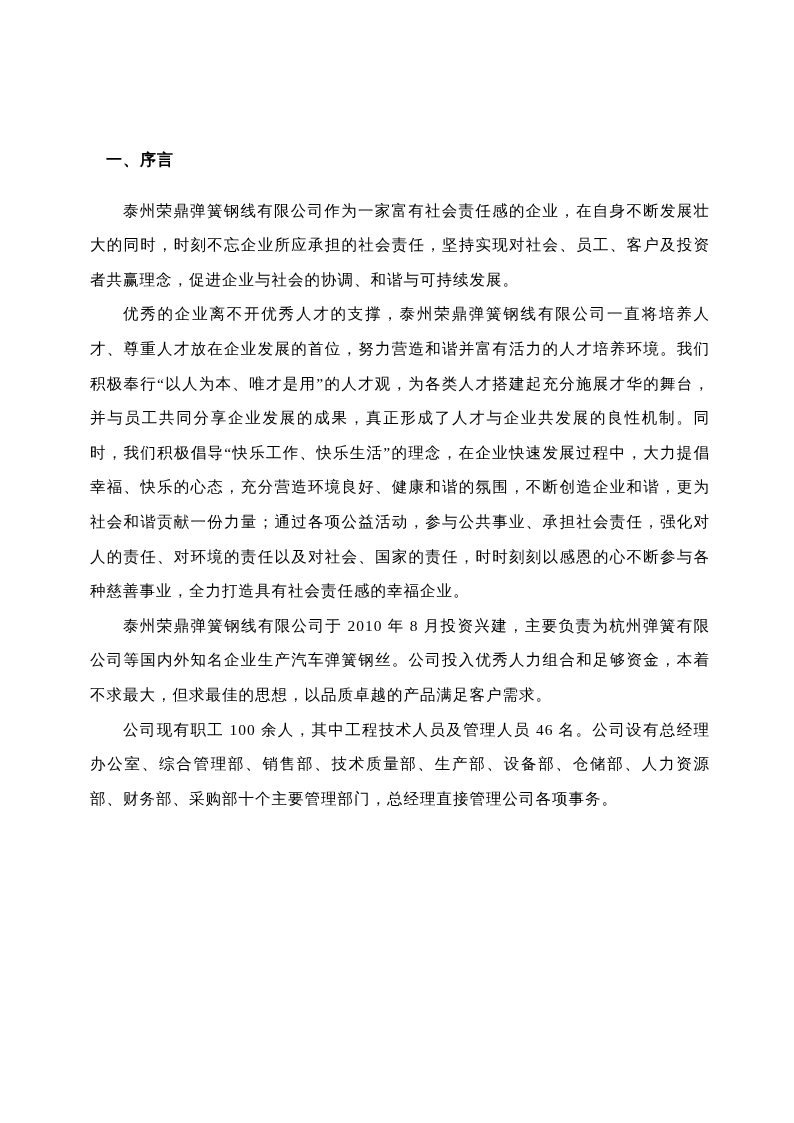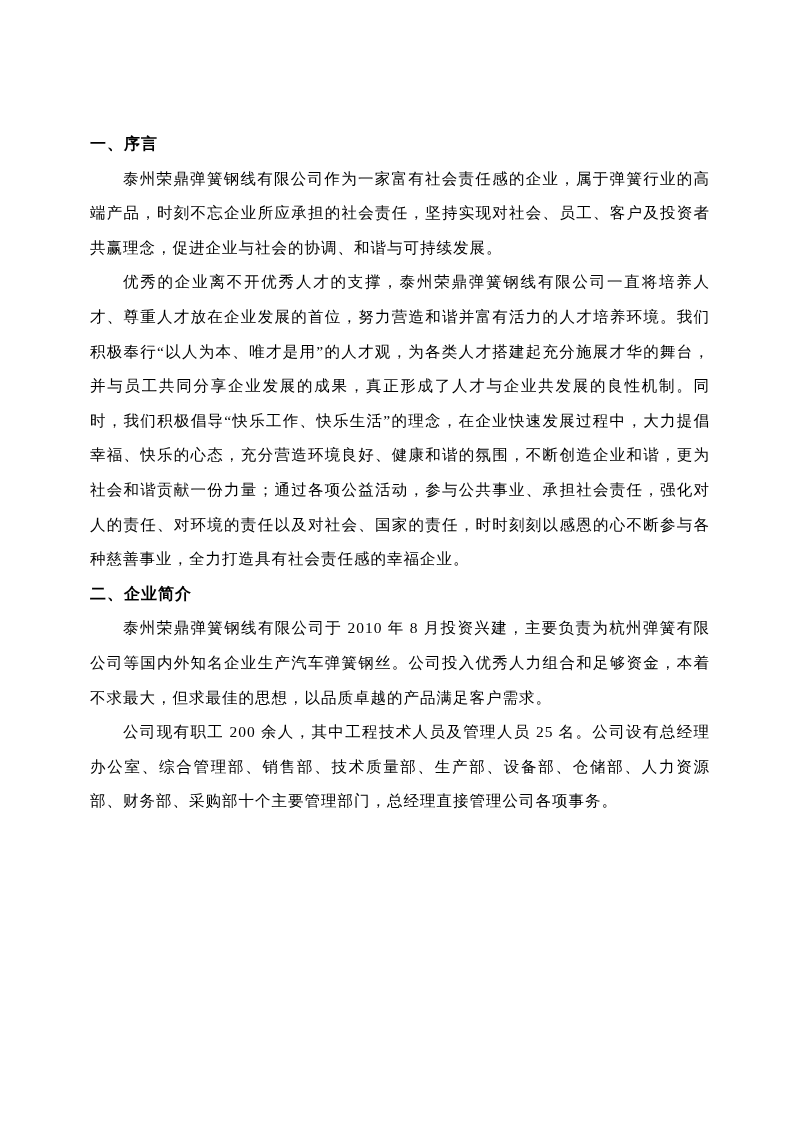--- a/index.html
+++ b/index.html
@@ -22,43 +22,42 @@
     font-size: 15.5px;
     line-height: 34.6px;
     letter-spacing: 1px;
     text-align: justify;
     color: #000000;
   }
   .heading {
     font-family: "Liberation Sans", "DejaVu Sans", sans-serif;
     font-weight: bold;
     font-size: 16px;
-    margin: 0;
+    margin: 16px;
     text-align: left;
     letter-spacing: 1px;
   }
   .para {
     margin: 0;
     text-indent: 33px;
   }
 </style>
 </head>
 <body>
 
 <div class="page">
   <div class="doc">
 
     <h2 class="heading">一、序言</h2>
 
-    <p class="para">泰州荣鼎弹簧钢线有限公司作为一家富有社会责任感的企业，属于弹簧行业的高端产品，时刻不忘企业所应承担的社会责任，坚持实现对社会、员工、客户及投资者共赢理念，促进企业与社会的协调、和谐与可持续发展。</p>
+    <p class="para">泰州荣鼎弹簧钢线有限公司作为一家富有社会责任感的企业，在自身不断发展壮大的同时，时刻不忘企业所应承担的社会责任，坚持实现对社会、员工、客户及投资者共赢理念，促进企业与社会的协调、和谐与可持续发展。</p>
 
     <p class="para">优秀的企业离不开优秀人才的支撑，泰州荣鼎弹簧钢线有限公司一直将培养人才、尊重人才放在企业发展的首位，努力营造和谐并富有活力的人才培养环境。我们积极奉行“以人为本、唯才是用”的人才观，为各类人才搭建起充分施展才华的舞台，并与员工共同分享企业发展的成果，真正形成了人才与企业共发展的良性机制。同时，我们积极倡导“快乐工作、快乐生活”的理念，在企业快速发展过程中，大力提倡幸福、快乐的心态，充分营造环境良好、健康和谐的氛围，不断创造企业和谐，更为社会和谐贡献一份力量；通过各项公益活动，参与公共事业、承担社会责任，强化对人的责任、对环境的责任以及对社会、国家的责任，时时刻刻以感恩的心不断参与各种慈善事业，全力打造具有社会责任感的幸福企业。</p>
 
-    <h2 class="heading">二、企业简介</h2>
 
     <p class="para">泰州荣鼎弹簧钢线有限公司于 2010 年 8 月投资兴建，主要负责为杭州弹簧有限公司等国内外知名企业生产汽车弹簧钢丝。公司投入优秀人力组合和足够资金，本着不求最大，但求最佳的思想，以品质卓越的产品满足客户需求。</p>
 
 
-    <p class="para">公司现有职工 200 余人，其中工程技术人员及管理人员 25 名。公司设有总经理办公室、综合管理部、销售部、技术质量部、生产部、设备部、仓储部、人力资源部、财务部、采购部十个主要管理部门，总经理直接管理公司各项事务。</p>
+    <p class="para">公司现有职工 100 余人，其中工程技术人员及管理人员 46 名。公司设有总经理办公室、综合管理部、销售部、技术质量部、生产部、设备部、仓储部、人力资源部、财务部、采购部十个主要管理部门，总经理直接管理公司各项事务。</p>
 
 
   </div>
 </div>
 
 </body></html>

